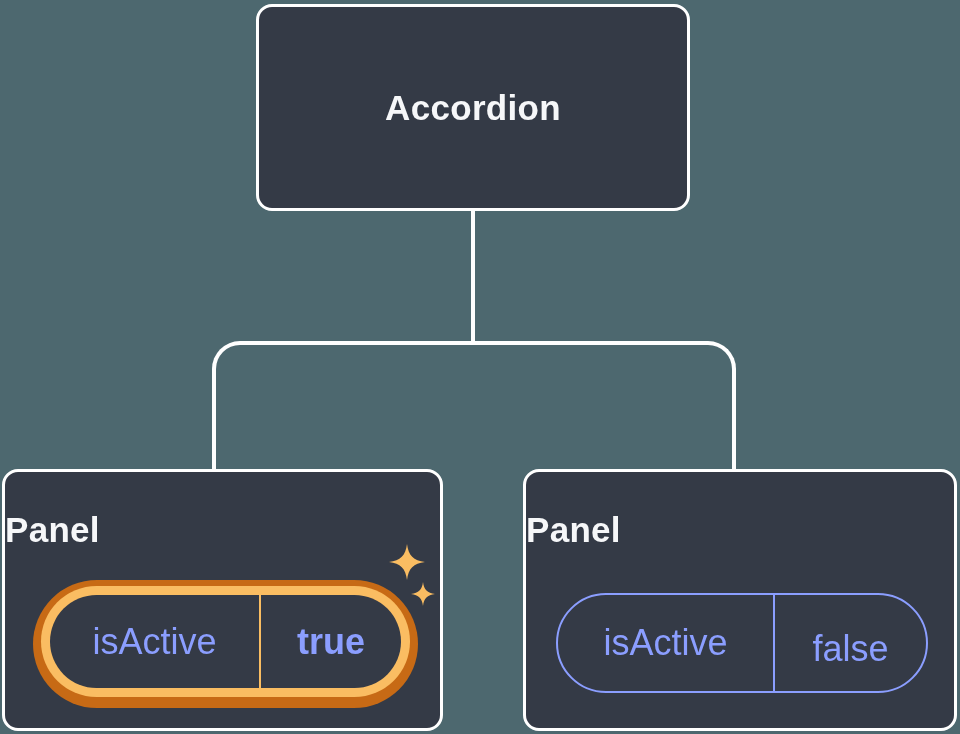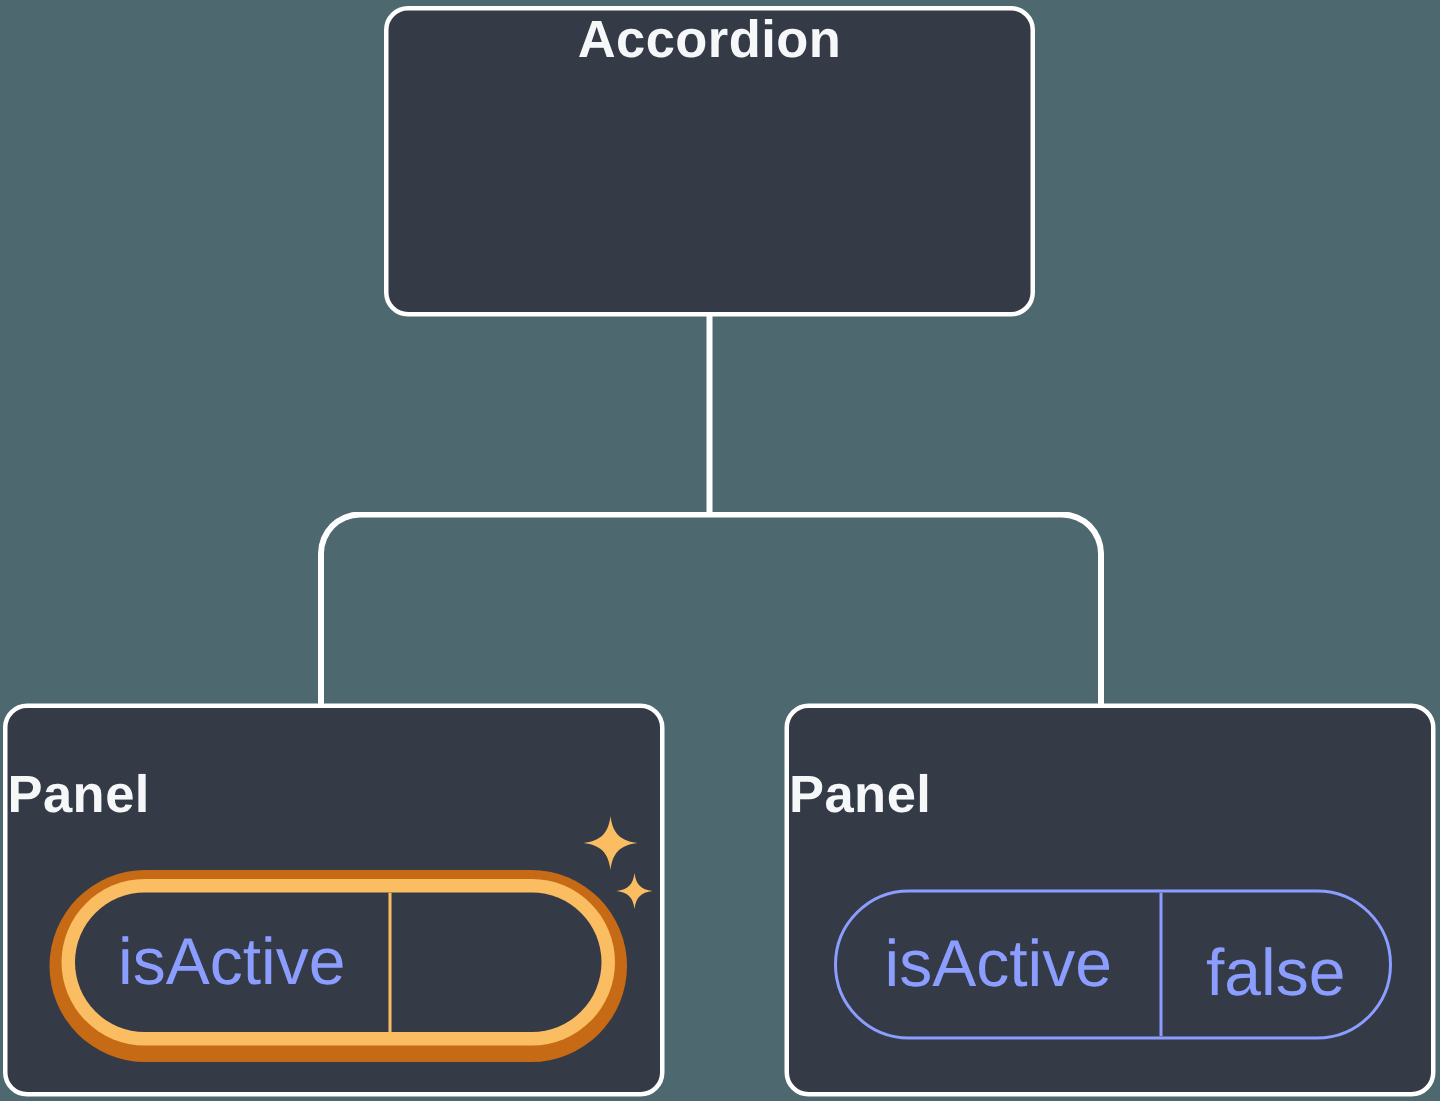--- a/index.html
+++ b/index.html
@@ -7,21 +7,21 @@
     position:relative; width:960px; height:734px;
     background:#4D686F; overflow:hidden;
     font-family:"Liberation Sans","DejaVu Sans",sans-serif;
   }
   .card {
     position:absolute; background:#343A46;
     border:3px solid #FFFFFF; border-radius:16px;
     box-sizing:border-box;
   }
   #accordion-node { left:256px; top:4px; width:434px; height:207px;
-    display:flex; align-items:flex-start; justify-content:center; }
+    display:flex; align-items:center; justify-content:center; }
   .node-title { color:#F6F7F9; font-size:35px; font-weight:600; letter-spacing:0.3px; }
   .panel-title { position:absolute; top:38px; left:0; right:0; text-align:left; }
 
   
   #connector-stem { position:absolute; left:471px; top:209px; width:4px; height:134px; background:#FFFFFF; }
   #connector-branch {
     position:absolute; left:212px; top:341px; width:524px; height:129px;
     border:4px solid #FFFFFF; border-bottom:none;
     border-radius:28px 28px 0 0; box-sizing:border-box;
   }
@@ -38,21 +38,21 @@
   .pill-light {
     width:100%; height:100%; background:#FABD62;
     border-radius:999px; padding:9px; box-sizing:border-box;
   }
   .pill-core {
     width:100%; height:100%; background:#343A46;
     border-radius:999px; display:flex; align-items:stretch; overflow:hidden;
   }
   .pill-cell {
     display:flex; align-items:center; justify-content:center;
-    color:#8B9EFF; font-size:44px;
+    color:#8B9EFF; font-size:36px;
   }
   .pill-core .cell-name { width:209px; flex:none; }
   .pill-core .cell-value { flex:1; font-weight:700; }
   .pill-core .pill-divider { width:2px; background:#FABD62; flex:none; }
 
   
   .pill-plain {
     position:absolute; left:30px; top:121px; width:372px; height:100px;
     border:2px solid #8B9EFF; border-radius:999px;
     box-sizing:border-box; display:flex; align-items:stretch; overflow:hidden;
@@ -78,20 +78,21 @@
   </div>
 
   <div class="card" id="panel-node-active">
     <div class="node-title panel-title">Panel</div>
 
     <div class="pill-outer">
       <div class="pill-light">
         <div class="pill-core">
           <div class="pill-cell cell-name">isActive</div>
           <div class="pill-divider"></div>
+          <div class="pill-cell cell-value">true</div>
         </div>
       </div>
     </div>
 
     <svg class="sparkle" id="sparkle-large" viewBox="0 0 100 100">
       <path fill="currentColor" d="M50 0 C54 32 68 46 100 50 C68 54 54 68 50 100 C46 68 32 54 0 50 C32 46 46 32 50 0 Z"></path>
     </svg>
     <svg class="sparkle" id="sparkle-small" viewBox="0 0 100 100">
       <path fill="currentColor" d="M50 0 C54 32 68 46 100 50 C68 54 54 68 50 100 C46 68 32 54 0 50 C32 46 46 32 50 0 Z"></path>
     </svg>

